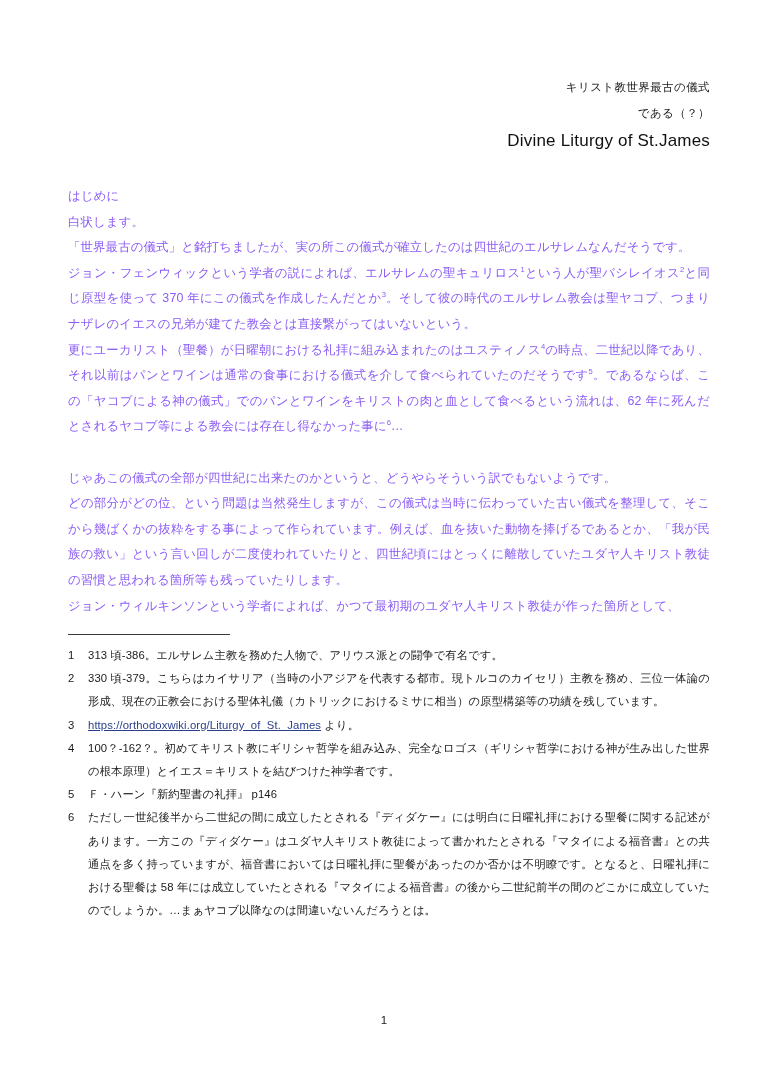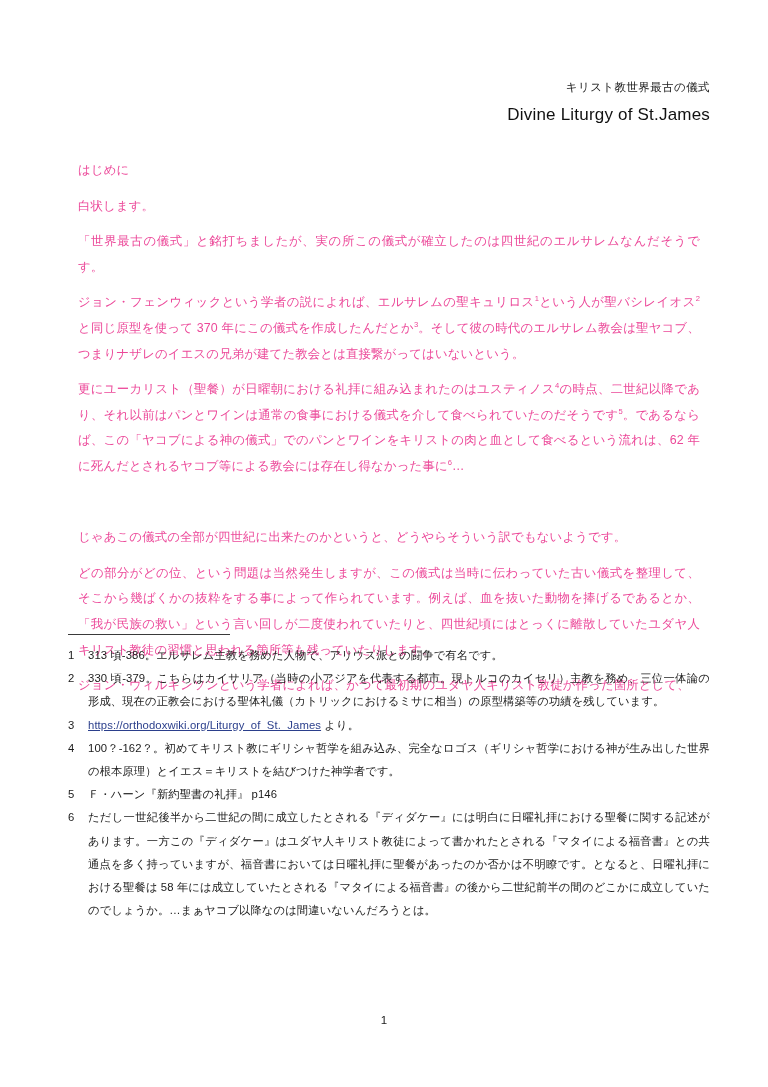--- a/index.html
+++ b/index.html
@@ -57,22 +57,22 @@
   
   .body-block {
     margin-top: 28px;
   }
   .body-para {
     font-size: 12.4px;
     line-height: 25.6px;
     letter-spacing: 0.15px;
     text-align: justify;
     text-justify: inter-character;
-    color: #ec4899;
-    margin: 10px;
+    color: #8b5cf6;
+    margin: 0;
   }
   .body-para + .body-para {
     margin-top: 0;
   }
   .para-gap {
     height: 25.6px;
   }
   sup.fn {
     font-size: 7.6px;
     vertical-align: super;
@@ -128,20 +128,21 @@
 </style>
 </head>
 <body>
 
 <div class="page">
 
   <div class="content">
 
     <div class="header">
       <div class="header-line">キリスト教世界最古の儀式</div>
+      <div class="header-line">である（？）</div>
       <div class="doc-title-en">Divine Liturgy of St.James</div>
     </div>
 
     <div class="body-block">
 
       <p class="body-para">はじめに</p>
 
       <p class="body-para">白状します。</p>
 
       <p class="body-para">「世界最古の儀式」と銘打ちましたが、実の所この儀式が確立したのは四世紀のエルサレムなんだそうです。</p>

